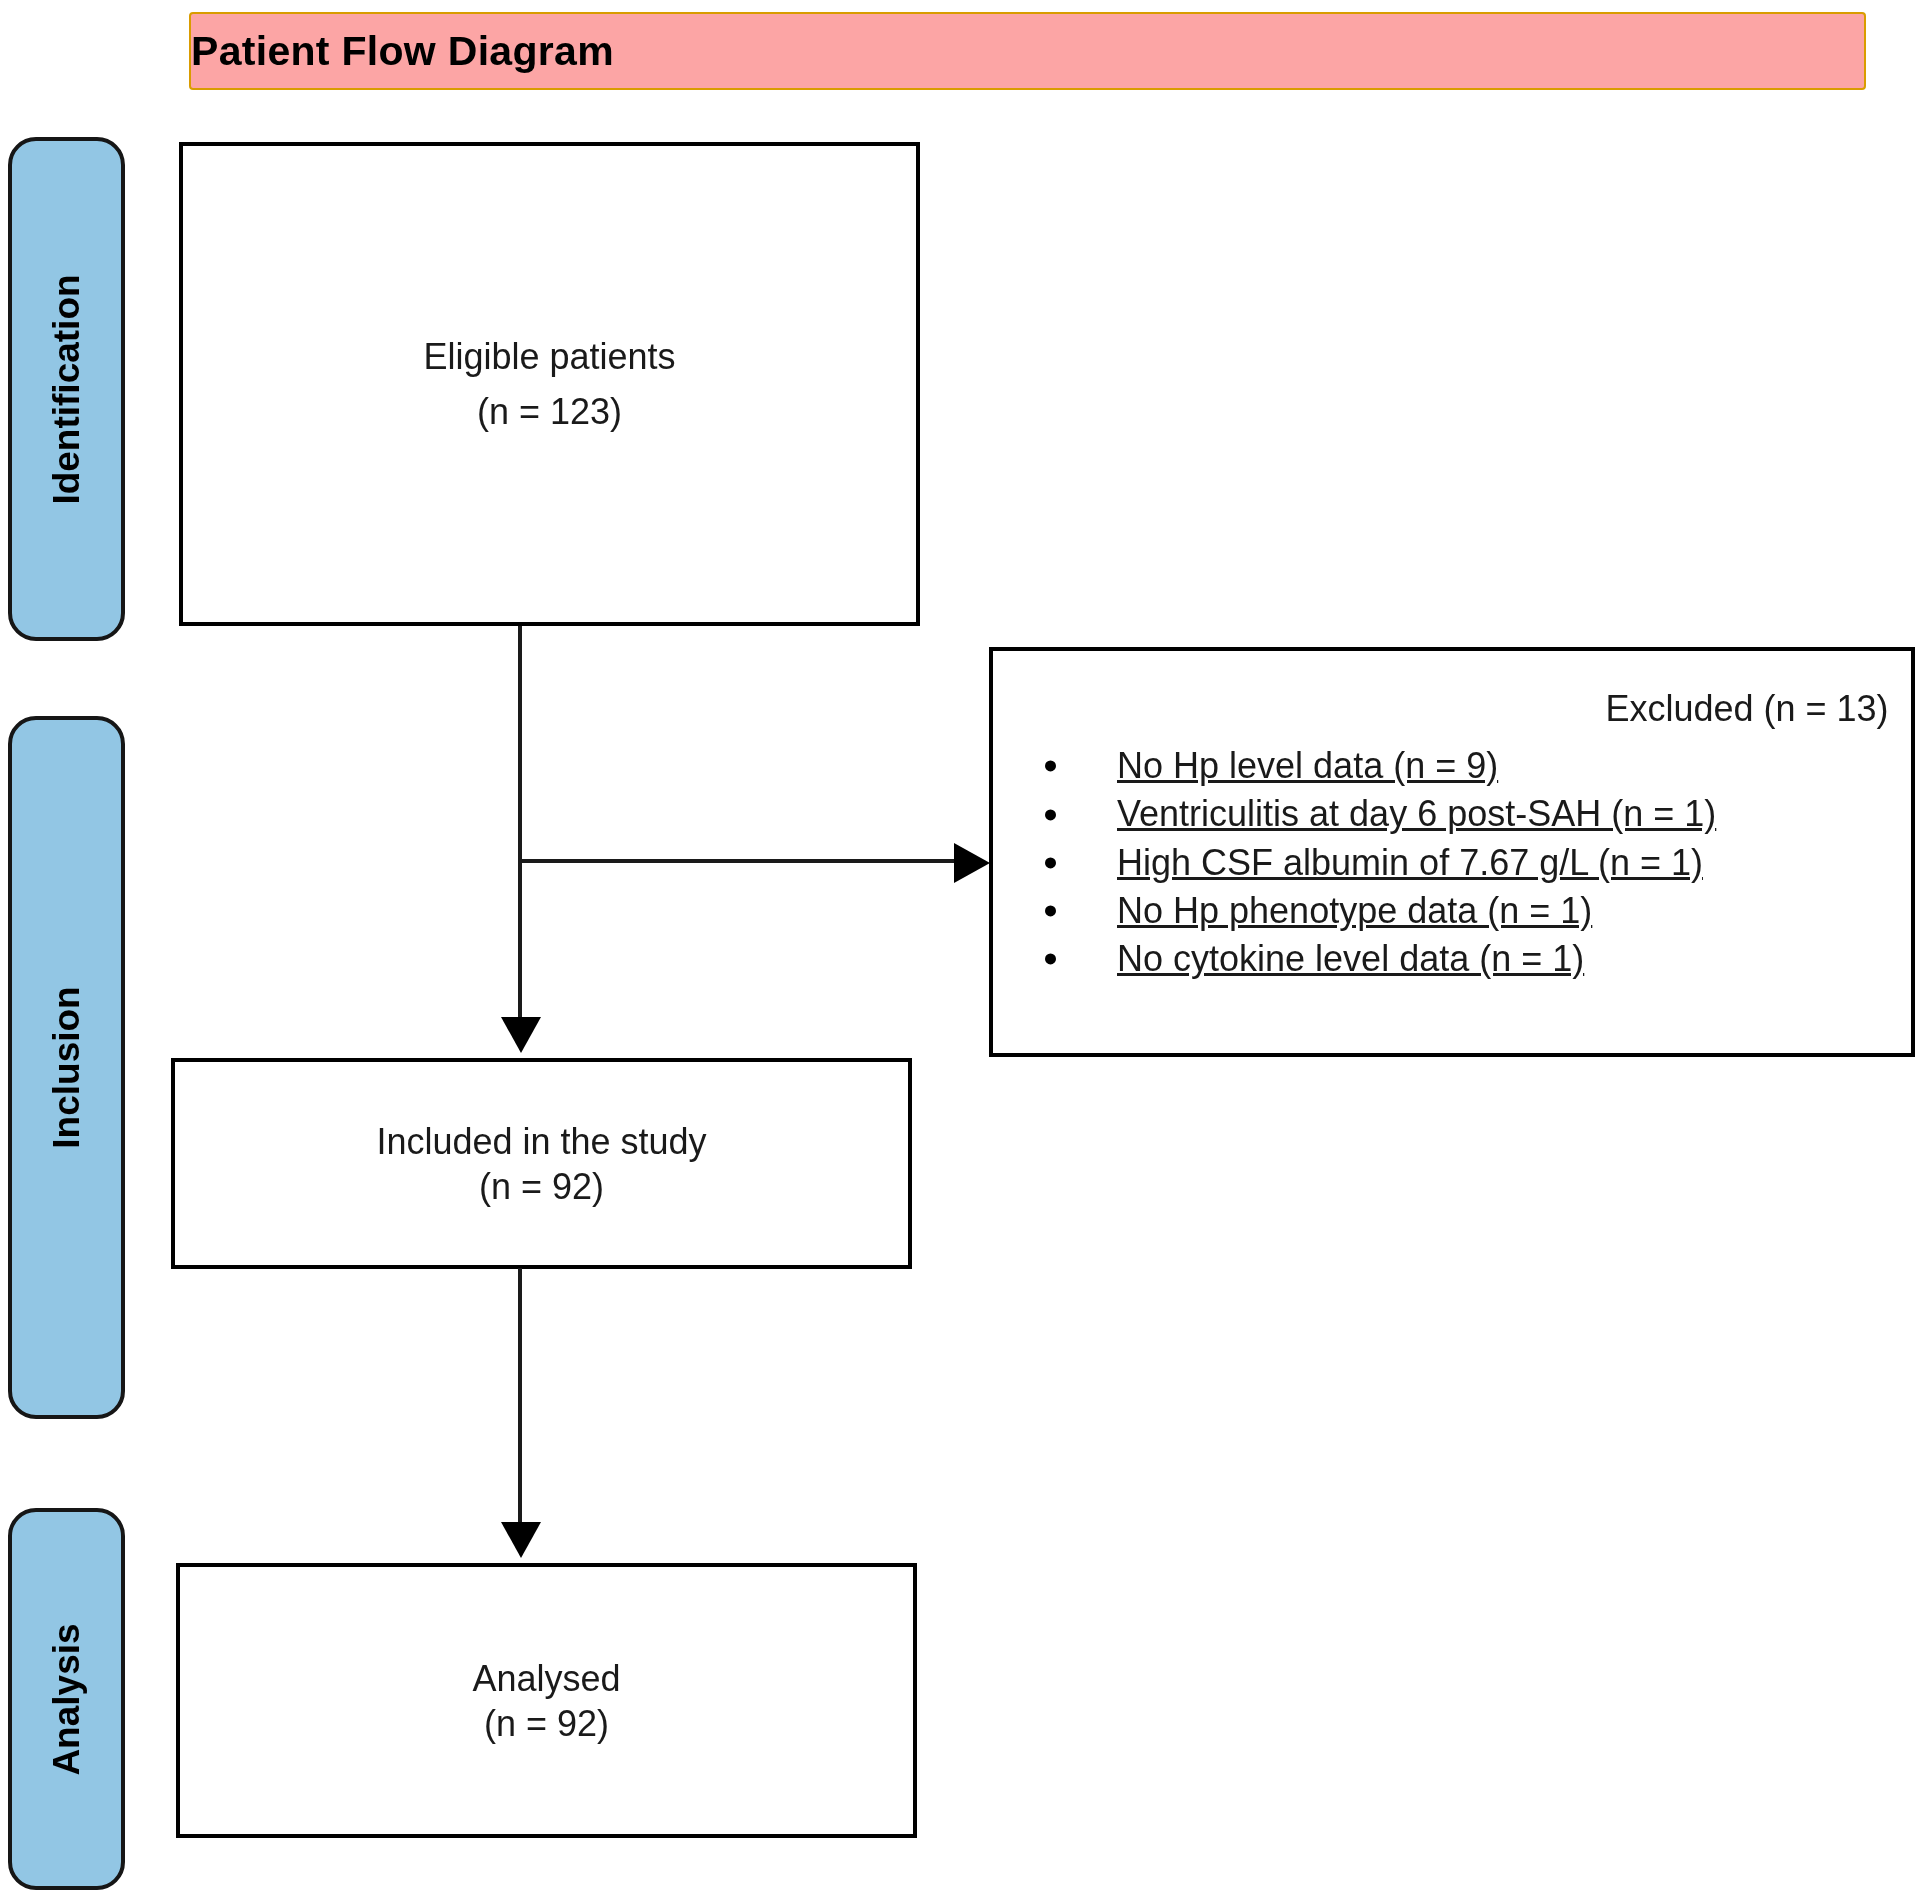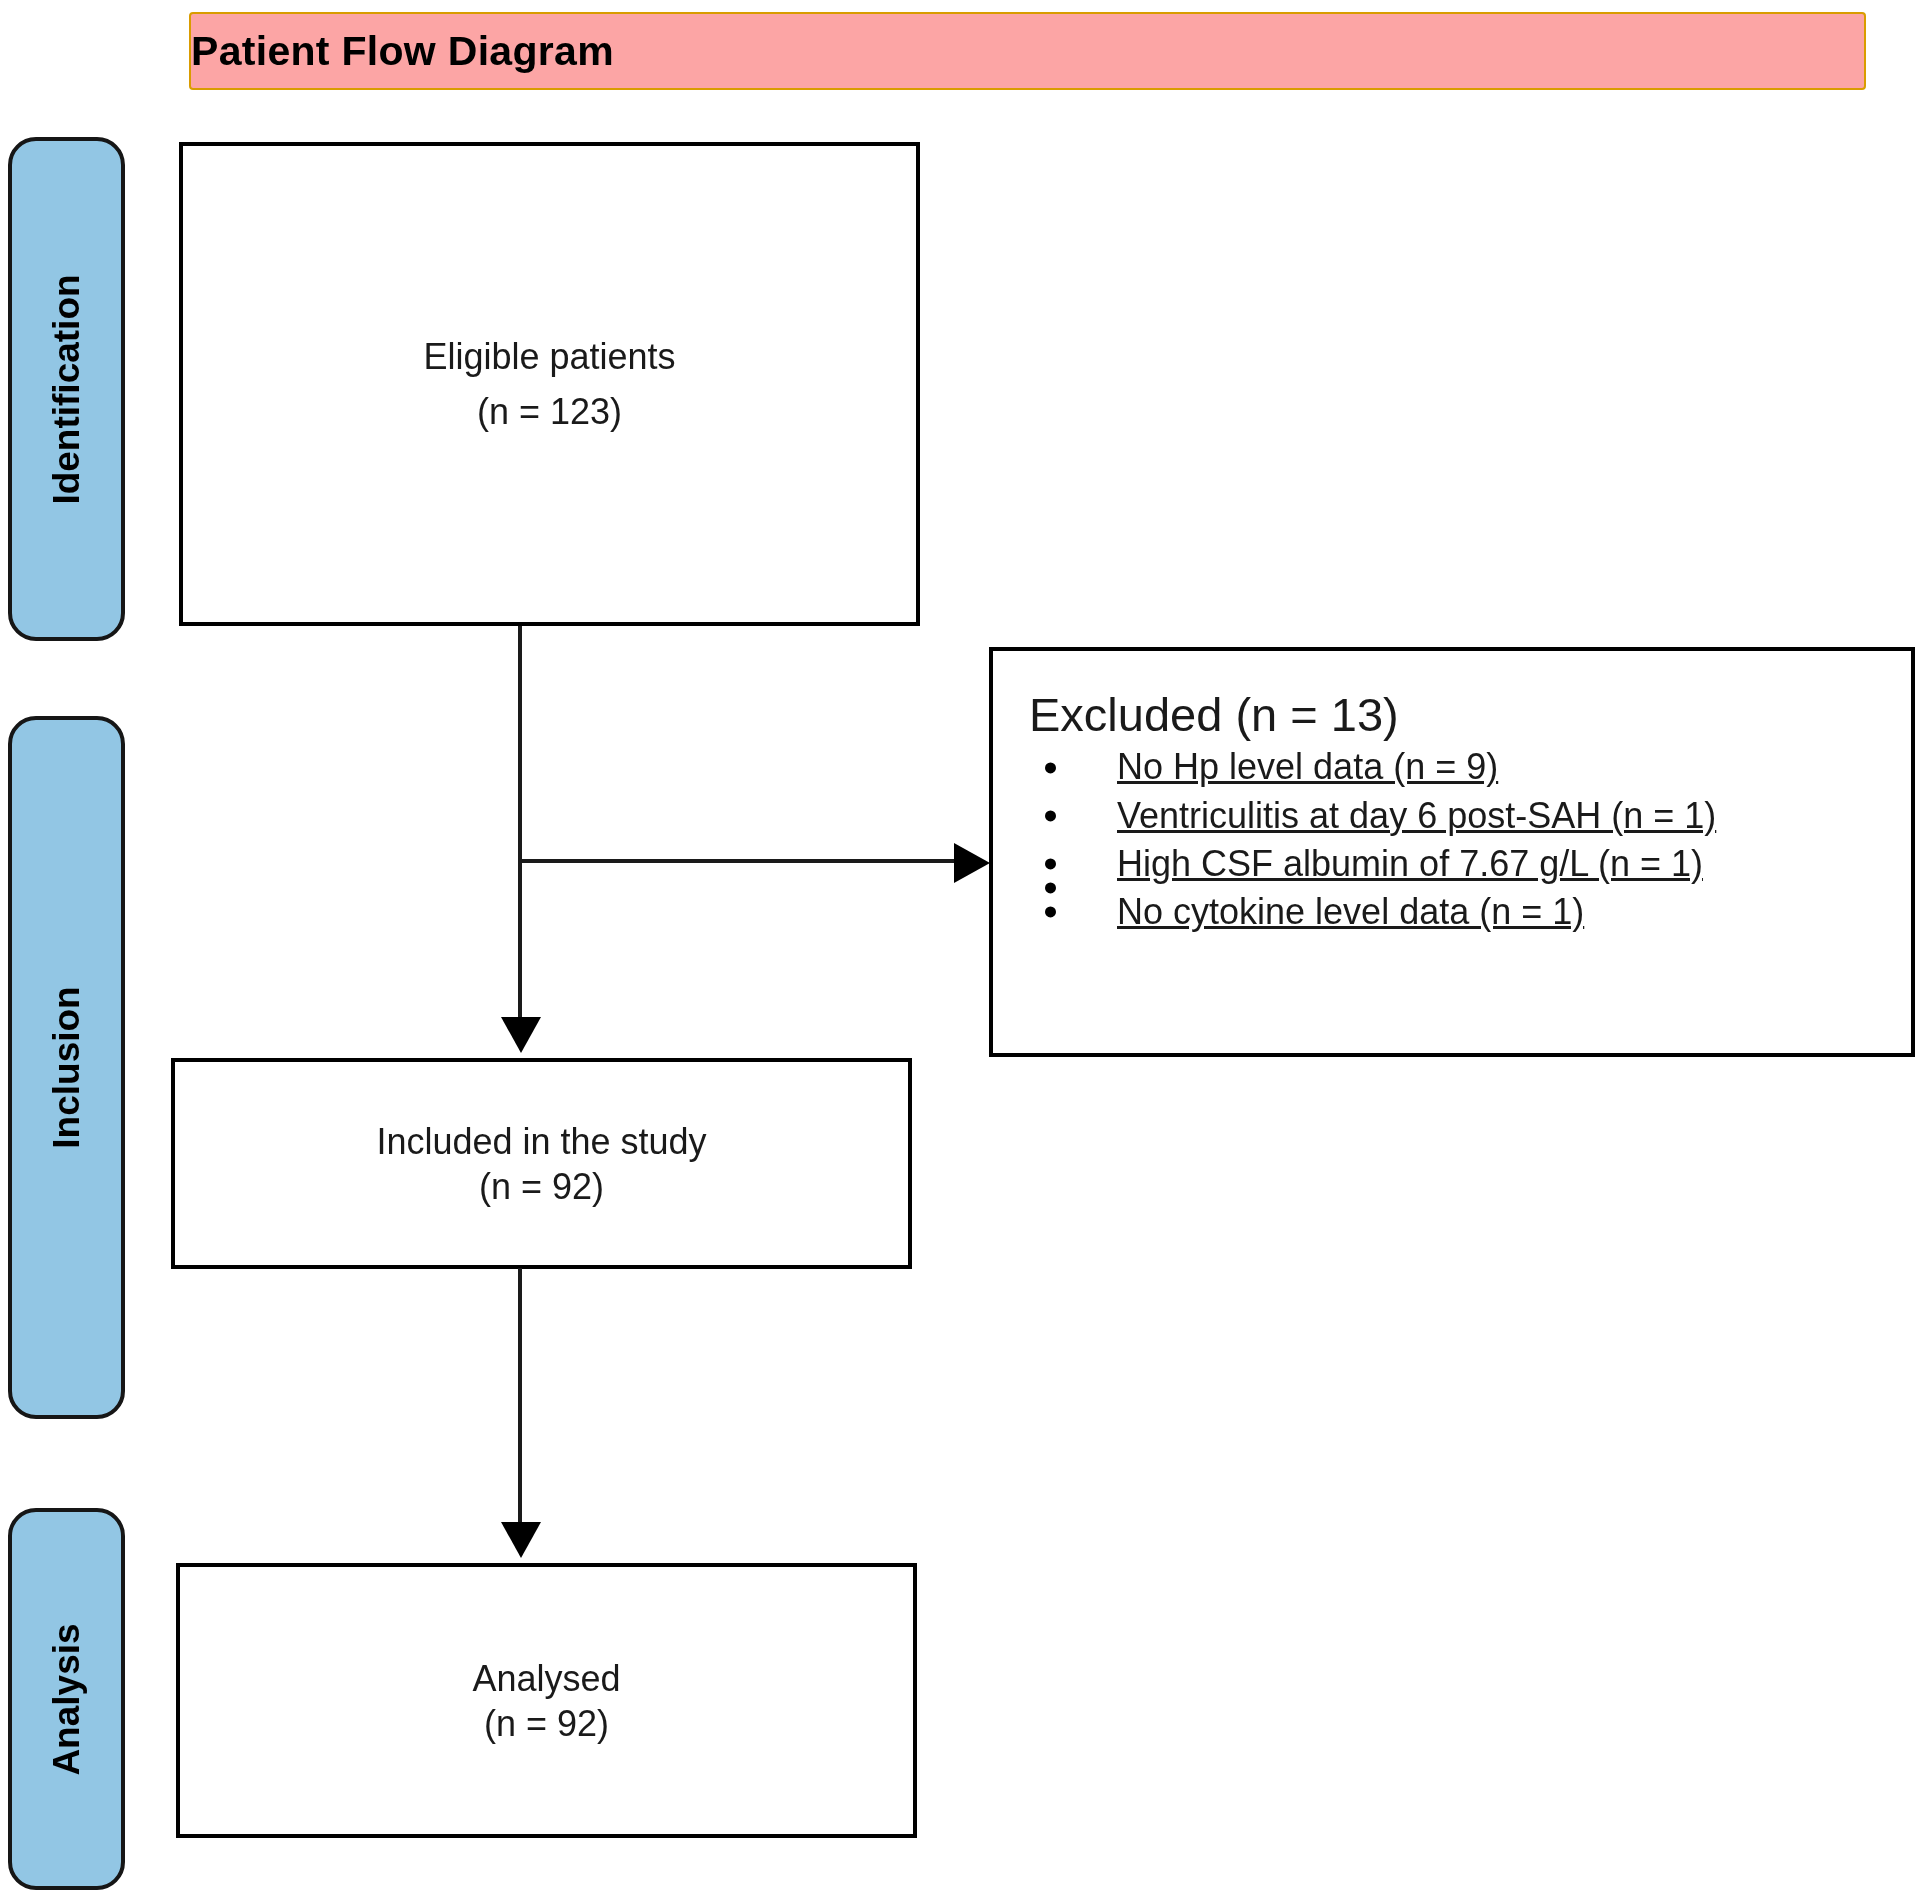--- a/index.html
+++ b/index.html
@@ -100,25 +100,26 @@
     width: 741px; height: 275px;
   }
 
   
   #box-excluded {
     left: 989px; top: 647px;
     width: 926px; height: 410px;
     padding: 36px 22.4px 13px 36px;
   }
   #box-excluded .excluded-heading {
-    font-size: 47px;
+    font-size: 36px;
     color: #1a1a1a;
     line-height: 1.2;
-    margin-bottom: 0;
-    white-space: nowrap;
+    margin-bottom: 12px;
+    white-space: nowrap;
+    text-align: right;
   }
   #box-excluded ul.excluded-list {
     list-style: none;
     margin: 0;
     padding: 0;
   }
   #box-excluded ul.excluded-list li {
     position: relative;
     font-size: 36px;
     color: #1a1a1a;
@@ -217,20 +218,21 @@
       <li>
         <span class="bullet-dot"></span>
         <span>Ventriculitis at day 6 post-SAH (n = 1)</span>
       </li>
       <li>
         <span class="bullet-dot"></span>
         <span>High CSF albumin of 7.67 g/L (n = 1)</span>
       </li>
       <li>
         <span class="bullet-dot"></span>
+        <span>No Hp phenotype data (n = 1)</span>
       </li>
       <li>
         <span class="bullet-dot"></span>
         <span>No cytokine level data (n = 1)</span>
       </li>
     </ul>
   </div>
 
   <div class="flow-box box-center" id="box-included">
     <div class="box-line">Included in the study</div>

